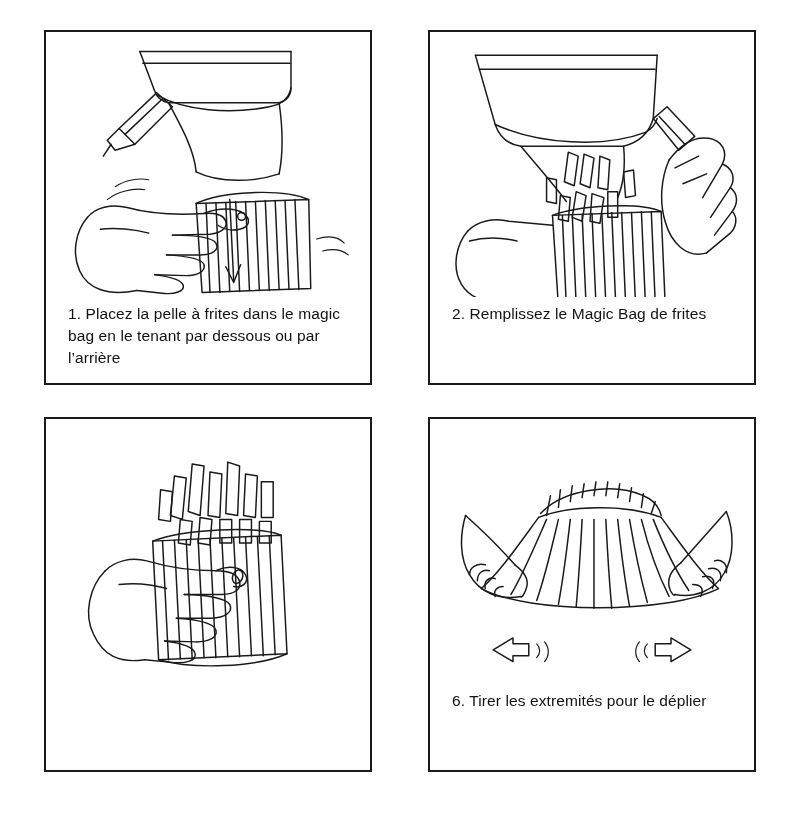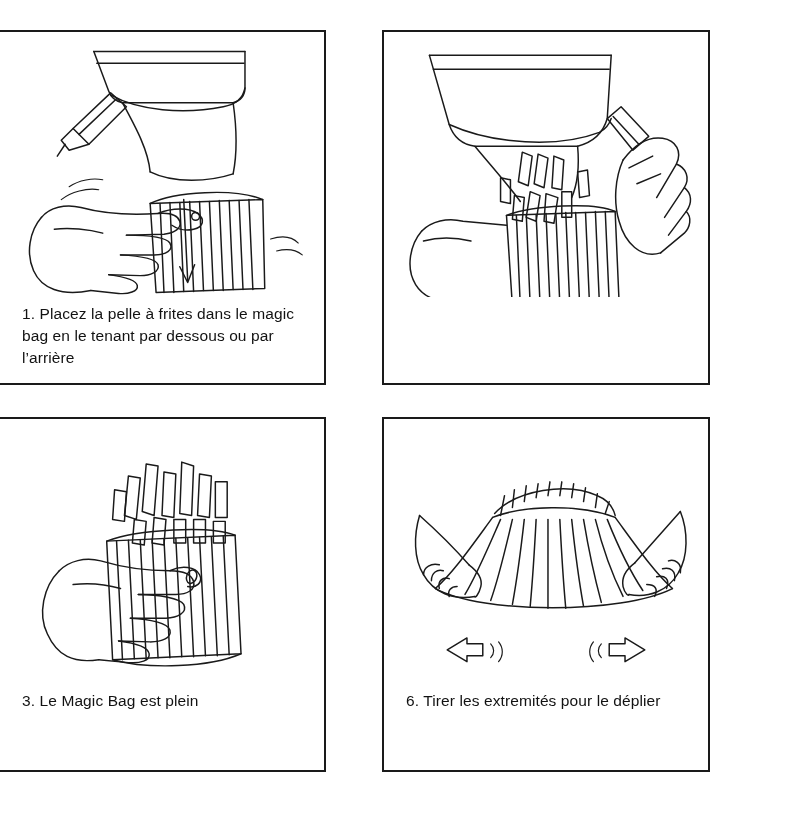--- a/index.html
+++ b/index.html
@@ -9,21 +9,21 @@
   }
   body {
     width: 800px;
     height: 822px;
     font-family: "Liberation Sans", sans-serif;
     color: #111;
     overflow: hidden;
   }
   .sheet {
     position: relative;
-    width: 708px;
+    width: 800px;
     height: 822px;
     box-sizing: border-box;
     padding: 30px 28px;
   }
   .grid {
     display: grid;
     grid-template-columns: 328px 328px;
     grid-template-rows: 355px 355px;
     column-gap: 56px;
     row-gap: 32px;
@@ -161,20 +161,21 @@
           <path d="M304 156 C312 162 312 172 306 180 L288 204"></path>
           <path d="M306 180 C312 186 310 196 304 202 L280 222"></path>
           <path d="M242 128 C234 146 232 170 238 190 C244 212 260 228 280 222"></path>
           <path d="M248 136 L272 124"></path>
           <path d="M256 152 L280 142"></path>
 
           <path d="M226 86 L252 118 L268 104 L240 74 Z"></path>
           <path d="M232 84 L258 112"></path>
         </svg>
       </div>
+      <div class="caption">2. Remplissez le Magic Bag de frites</div>
     </div>
 
     <div class="panel">
       <div class="art">
         <svg viewBox="0 0 328 265" xmlns="http://www.w3.org/2000/svg" fill="none" stroke="#1a1a1a" stroke-width="1.5" stroke-linecap="round" stroke-linejoin="round">
 
           <path d="M130 56 L126 96 L138 100 L142 58 Z"></path>
           <path d="M148 44 L144 92 L156 96 L160 46 Z"></path>
           <path d="M166 52 L164 96 L176 98 L178 54 Z"></path>
           <path d="M184 42 L182 94 L194 96 L196 46 Z"></path>
@@ -204,21 +205,20 @@
           <path d="M60 152 C70 142 86 138 102 142 C122 148 144 152 172 152 C186 152 194 156 196 163 C198 171 190 176 178 176 L140 176"></path>
           <path d="M140 176 C162 176 182 180 186 186 C190 194 180 200 168 200 L132 200"></path>
           <path d="M132 200 C152 201 170 205 172 212 C174 220 164 224 152 224 L120 223"></path>
           <path d="M120 223 C136 225 150 229 151 236 C152 243 142 246 130 245 L100 242"></path>
           <path d="M60 152 C44 168 38 196 48 216 C58 238 74 246 100 242"></path>
           <path d="M172 152 C184 146 198 148 202 156 C206 164 198 170 190 168"></path>
           <ellipse cx="194" cy="158" rx="5" ry="7" transform="rotate(20 194 158)"></ellipse>
           <path d="M74 166 C90 164 108 166 122 170"></path>
         </svg>
       </div>
-      <div class="caption">3. Le Magic Bag est plein</div>
     </div>
 
     <div class="panel">
       <div class="art">
         <svg viewBox="0 0 328 265" xmlns="http://www.w3.org/2000/svg" fill="none" stroke="#1a1a1a" stroke-width="1.5" stroke-linecap="round" stroke-linejoin="round">
 
           <path d="M112 94 C134 70 186 62 216 76 C226 80 232 88 234 96"></path>
           <path d="M118 96 L122 76"></path>
           <path d="M130 88 L132 70"></path>
           <path d="M142 82 L144 66"></path>

